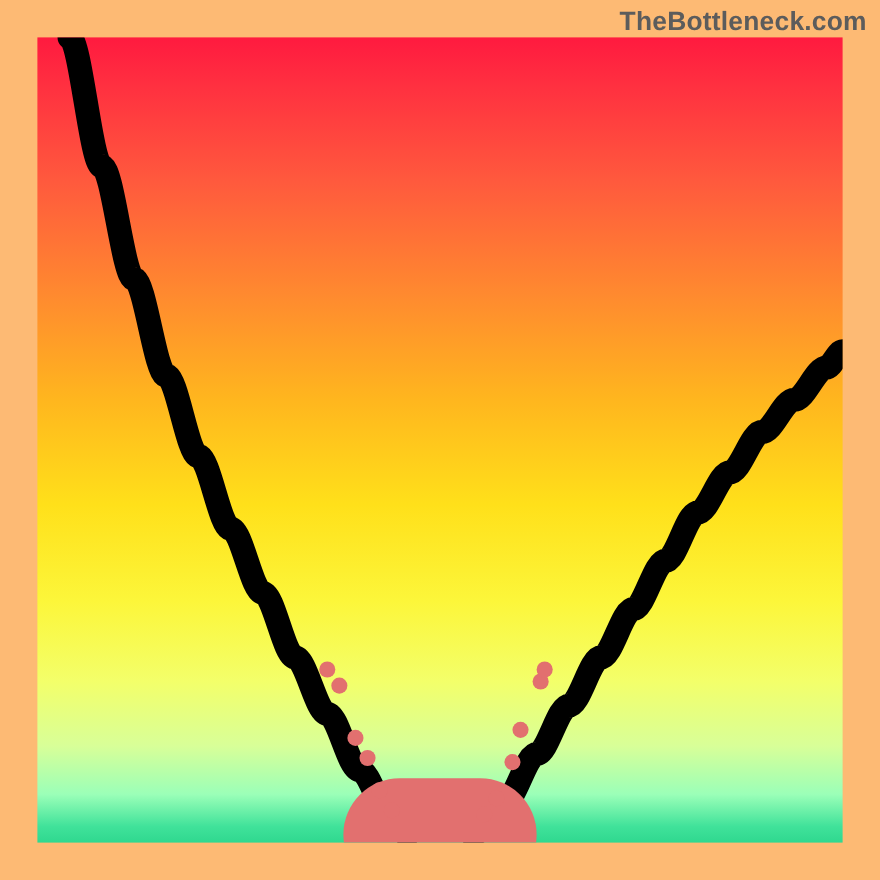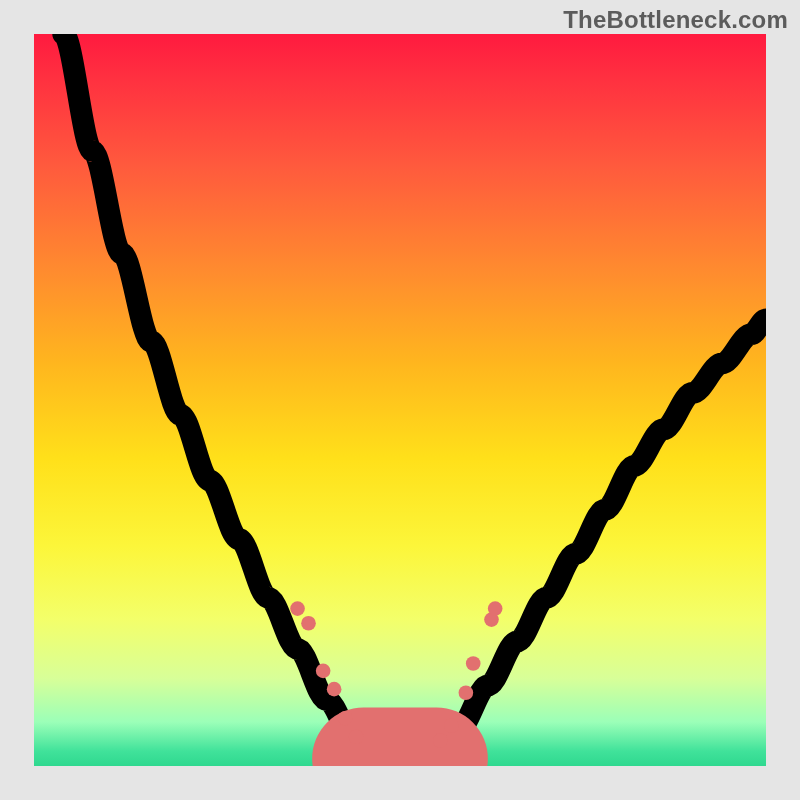--- a/index.html
+++ b/index.html
@@ -9,21 +9,21 @@
     height: 800px;
     background: #000;
     overflow: hidden;
   }
   .frame {
     position: absolute;
     left: 0;
     top: 0;
     width: 800px;
     height: 800px;
-    background: #e5e5e5;
+    background: #fdba74;
   }
   .plot-area {
     position: absolute;
     left: 34px;
     top: 34px;
     width: 732px;
     height: 732px;
     background: linear-gradient(to bottom,
       #ff1a3f 0%,
       #ff3040 6%,

